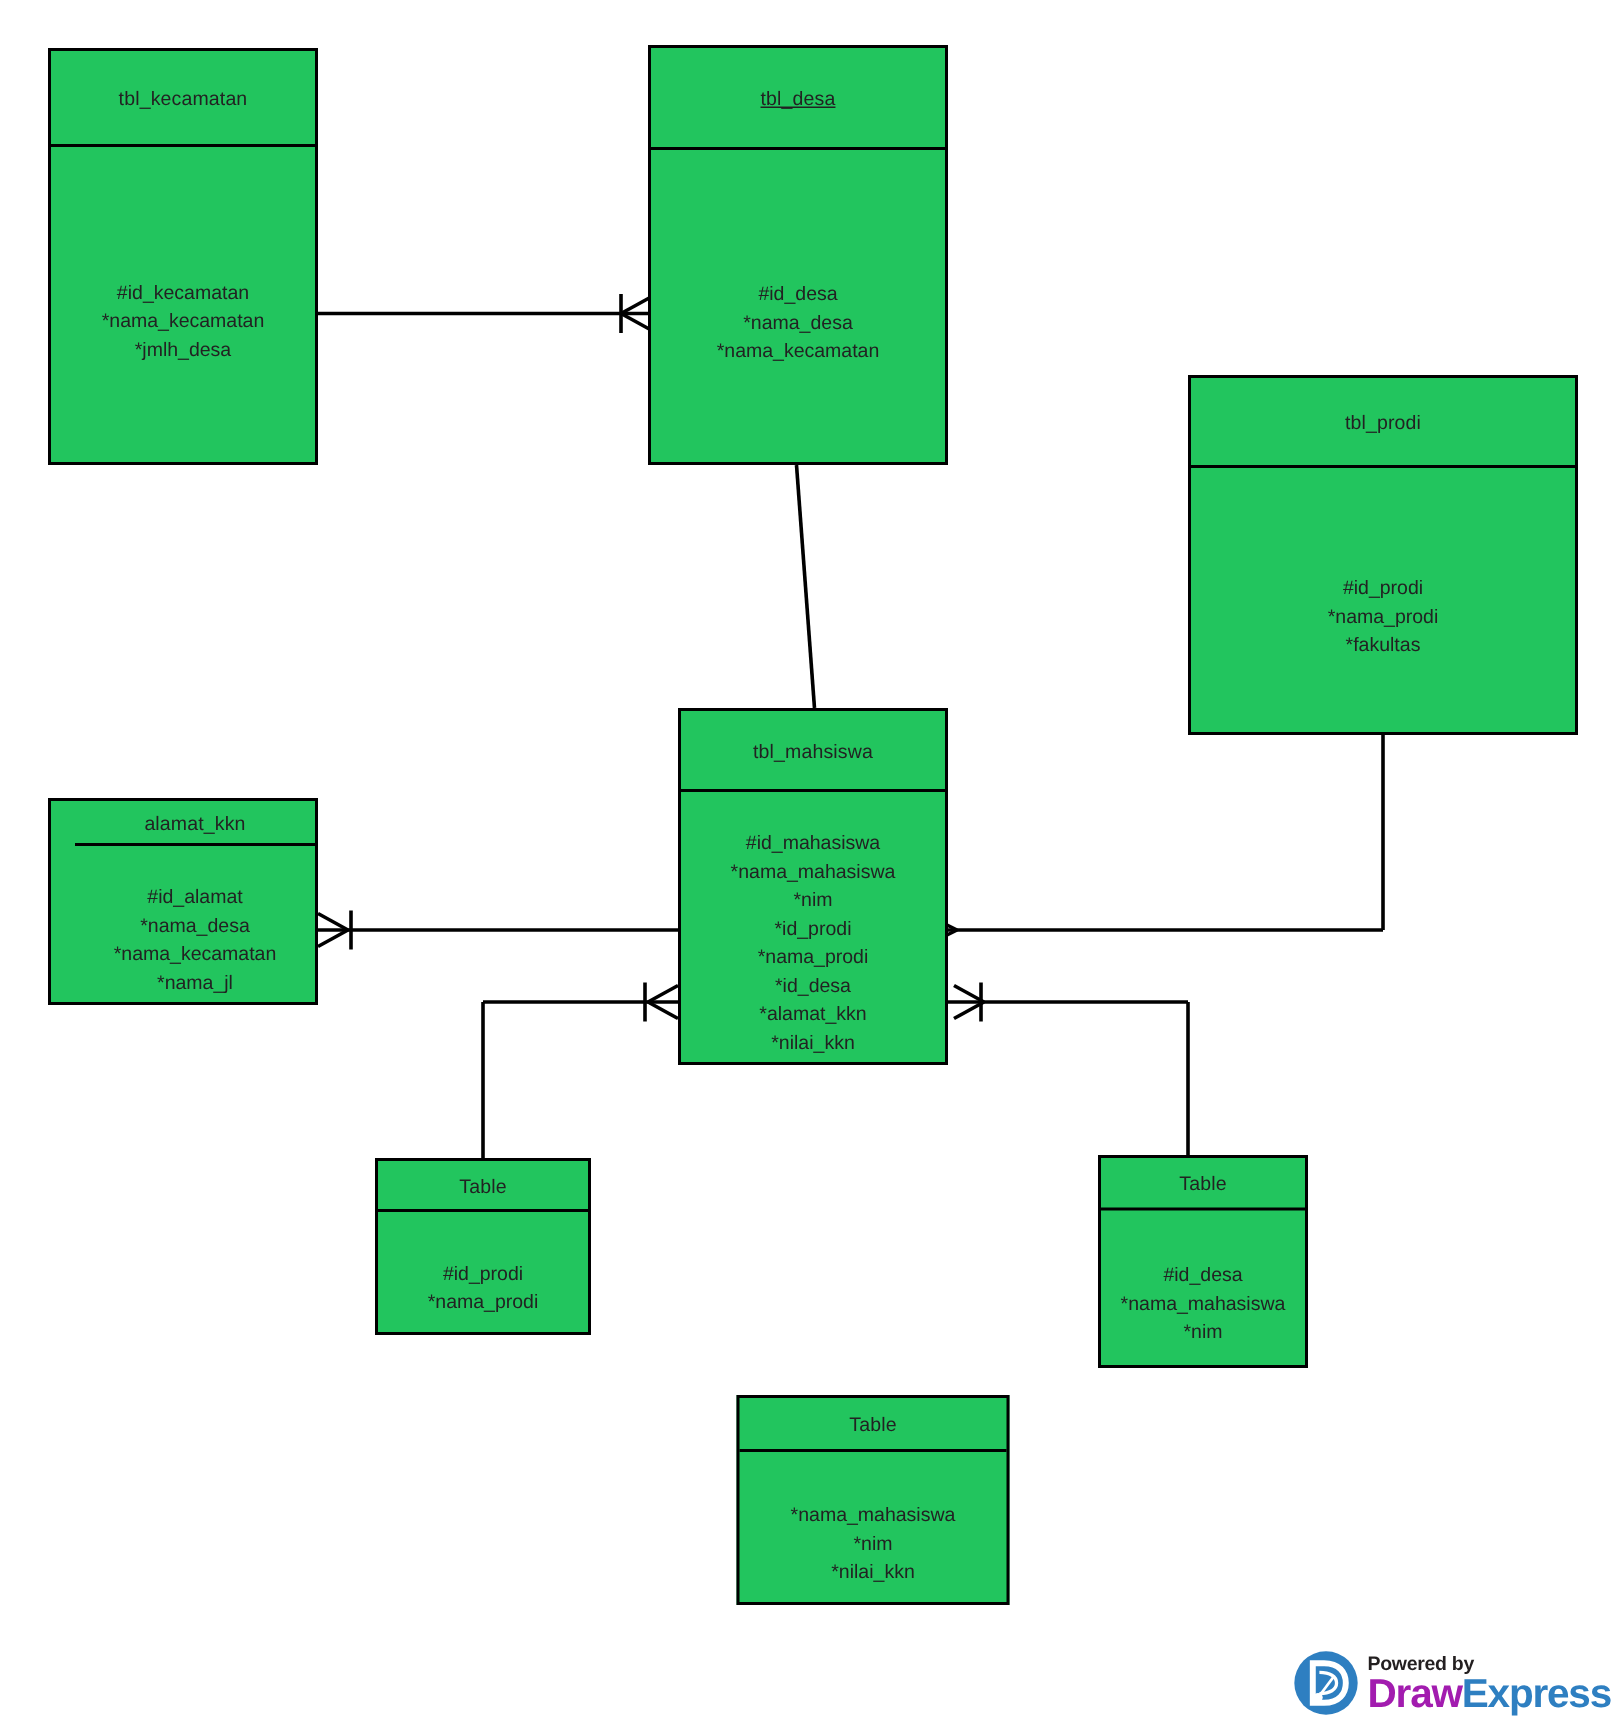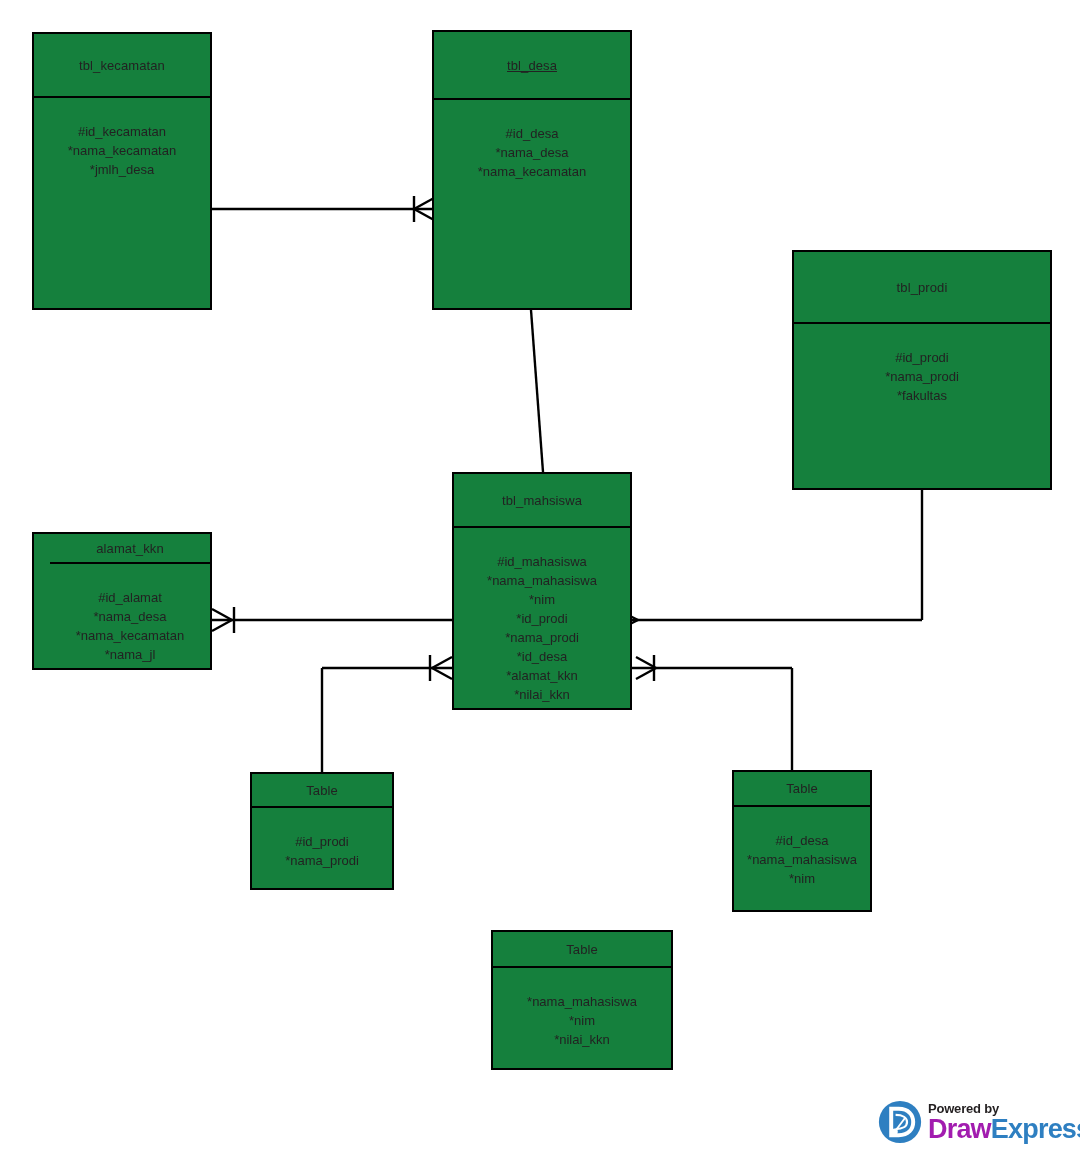--- a/index.html
+++ b/index.html
@@ -26,40 +26,41 @@
     position: absolute;
     left: 0; top: 0;
     width: 1080px;
     height: 1152px;
     pointer-events: none;
   }
   .entity {
     position: absolute;
     box-sizing: border-box;
     border: 2px solid #000000;
-    background: #15803d;
+    background: #22c55e;
     display: flex;
     flex-direction: column;
   }
   .entity-header {
     box-sizing: border-box;
     border-bottom: 2px solid #000000;
     display: flex;
     align-items: center;
     justify-content: center;
     text-align: center;
     font-size: 13px;
     color: #222222;
     letter-spacing: 0.1px;
     padding: 2px 4px;
   }
   .entity-body {
     box-sizing: border-box;
     flex: 1 1 auto;
     display: flex;
+    align-items: center;
     justify-content: center;
     text-align: center;
     padding: 4px 6px;
     margin-top: 20px;
   }
   .attr-list {
     font-size: 13px;
     line-height: 19px;
     color: #222222;
     white-space: pre-line;
@@ -67,20 +68,21 @@
   }
   
   #watermark {
     position: absolute;
     left: 878px;
     top: 1098px;
     width: 196px;
     height: 48px;
     display: flex;
     align-items: center;
+    justify-content: flex-end;
   }
   .wm-mark {
     width: 44px;
     height: 44px;
     flex: 0 0 44px;
     margin-right: 6px;
   }
   .wm-text {
     display: flex;
     flex-direction: column;
@@ -180,21 +182,21 @@
       <span>tbl_desa</span>
     </div>
     <div class="entity-body">
       <div class="attr-list">#id_desa
 *nama_desa
 *nama_kecamatan</div>
     </div>
   </div>
 
   <div class="entity" style="left:792px; top:250px; width:260px; height:240px;">
-    <div class="entity-header" style="height:72px;">
+    <div class="entity-header" style="height:60px;">
       <span>tbl_prodi</span>
     </div>
     <div class="entity-body">
       <div class="attr-list">#id_prodi
 *nama_prodi
 *fakultas</div>
     </div>
   </div>
 
   <div class="entity" style="left:32px; top:532px; width:180px; height:138px;padding-left:16px;">

